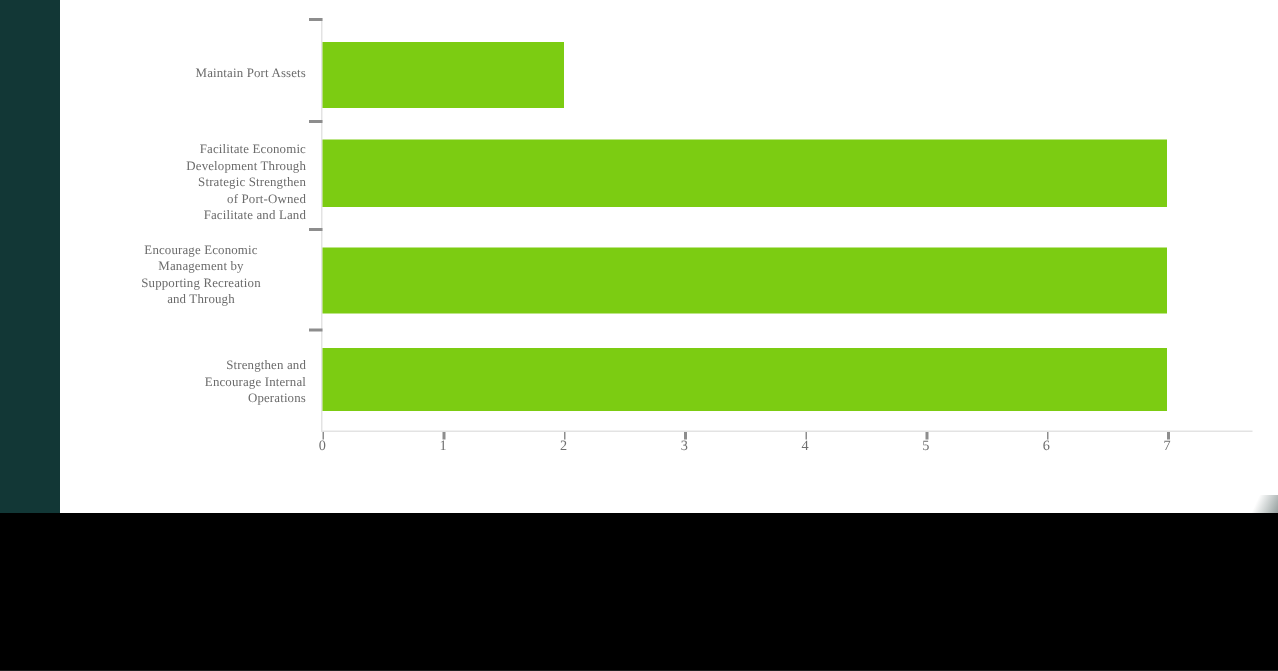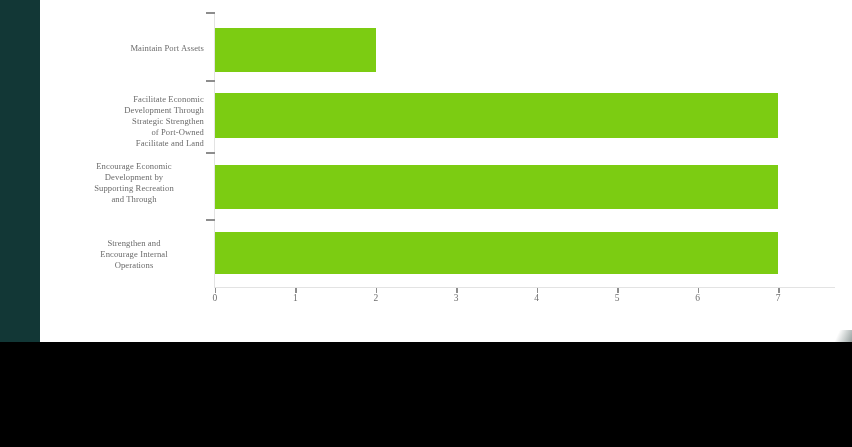--- a/index.html
+++ b/index.html
@@ -153,26 +153,26 @@
     <div class="cat-label" style="top:82px;margin-top:12px;">
       <div>Facilitate Economic</div>
       <div>Development Through</div>
       <div>Strategic Strengthen</div>
       <div>of Port-Owned</div>
       <div>Facilitate and Land</div>
     </div>
 
     <div class="cat-label" style="top:161px;text-align:center;">
       <div>Encourage Economic</div>
-      <div>Development by</div>
+      <div>Management by</div>
       <div>Supporting Recreation</div>
       <div>and Through</div>
     </div>
 
-    <div class="cat-label" style="top:238px;text-align:center;">
+    <div class="cat-label" style="top:238px;">
       <div>Strengthen and</div>
       <div>Encourage Internal</div>
       <div>Operations</div>
     </div>
 
     <div class="bar" style="top: 28px; height: 44px; width: 160.9px; background: rgb(124, 204, 18);"></div>
     <div class="bar" style="top: 93px; height: 45px; width: 563.15px; background: rgb(124, 204, 18);"></div>
     <div class="bar" style="top: 165px; height: 44px; width: 563.15px; background: rgb(124, 204, 18);"></div>
     <div class="bar" style="top: 232px; height: 42px; width: 563.15px; background: rgb(124, 204, 18);"></div>
 

